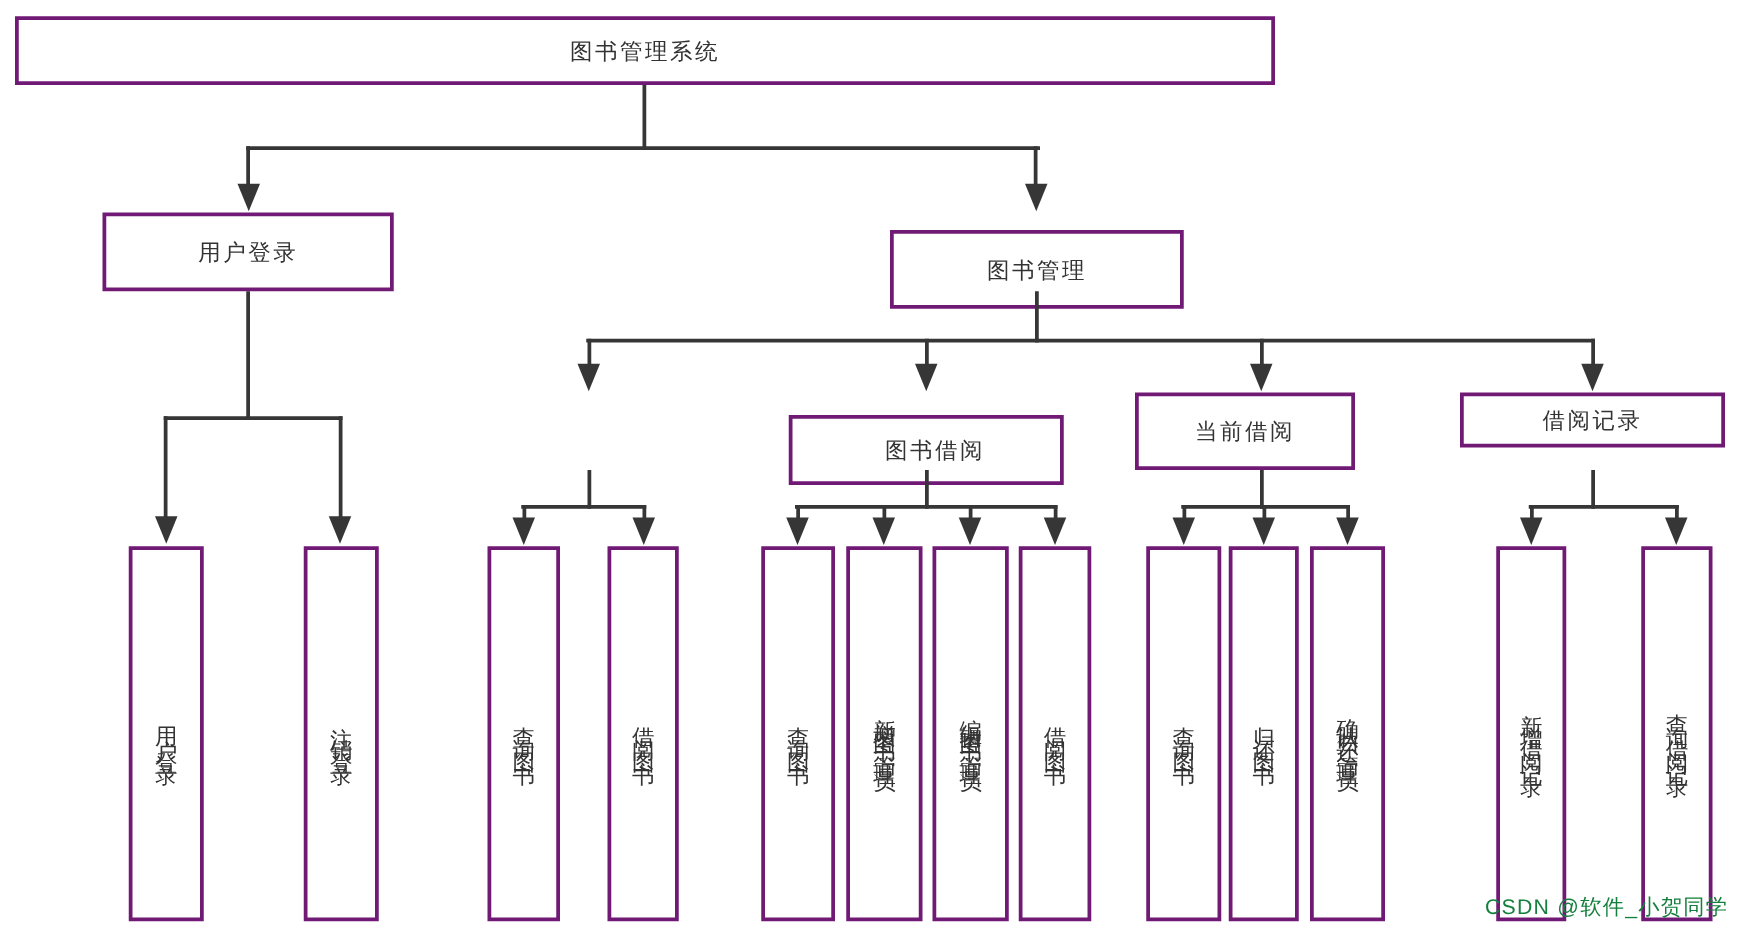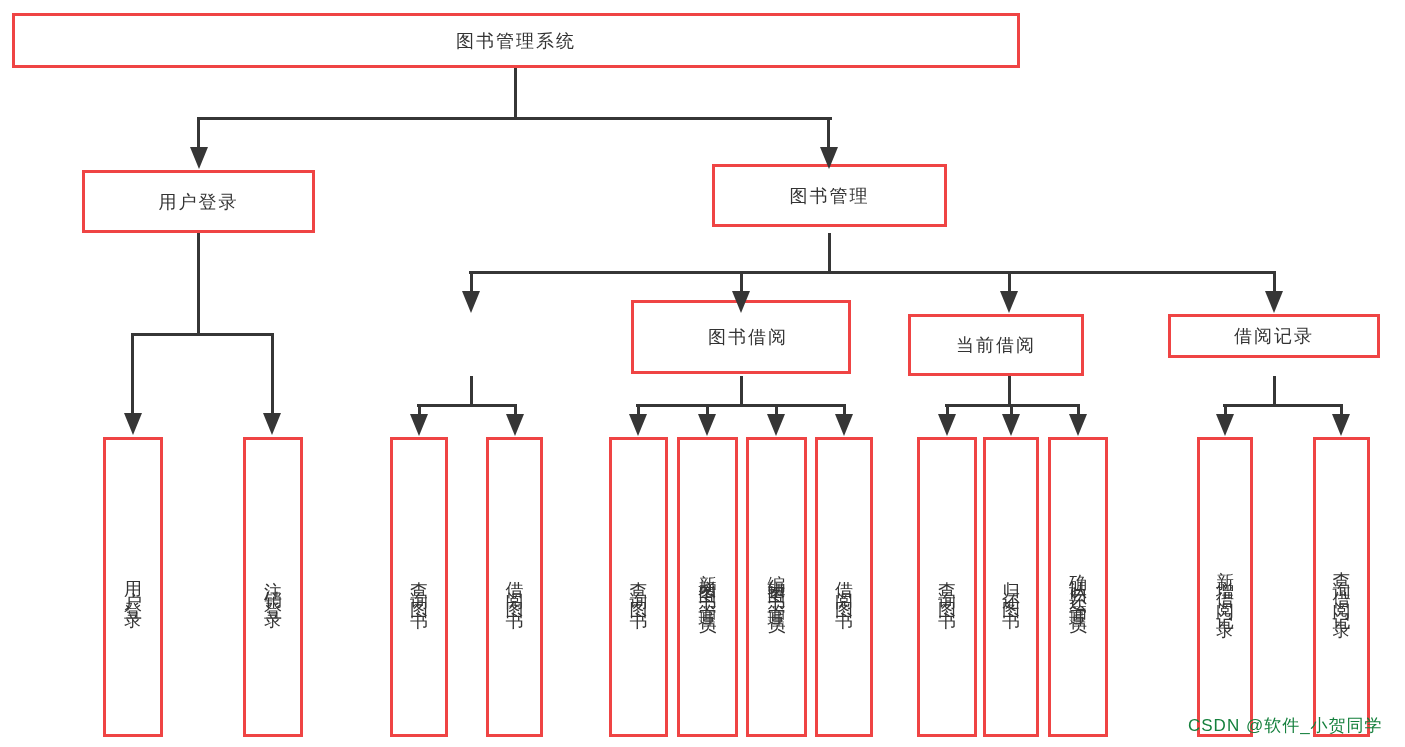--- a/index.html
+++ b/index.html
@@ -2,35 +2,35 @@
 <html><head>
 <meta charset="utf-8">
 <style>
   html,body{margin:0;padding:0;background:#ffffff;}
   .canvas{
     position:relative;width:1405px;height:747px;background:#ffffff;overflow:hidden;
     font-family:"Liberation Sans", sans-serif;color:#333333;
   }
   
   .node{
-    position:absolute;box-sizing:border-box;border:3px solid #ef4444;background:#ffffff;
+    position:absolute;box-sizing:border-box;border:3px solid #701a75;background:#ffffff;
     display:flex;align-items:center;justify-content:center;
     font-size:18px;letter-spacing:2px;color:#333333;white-space:nowrap;
   }
   .leaf{
     writing-mode:vertical-rl;text-orientation:mixed;
     font-size:18px;letter-spacing:10px;line-height:1;
   }
   .leaf--long{letter-spacing:6px;}
   
   .b-root{left:12px;top:13px;width:1008px;height:55px;}
   .b-n2a{left:82px;top:170px;width:233px;height:63px;}
-  .b-n2b{left:712px;top:164px;width:235px;height:63px;}
+  .b-n2b{left:712px;top:184px;width:235px;height:63px;}
   .b-n3a{left:362px;top:314px;width:218px;height:62px;}
-  .b-n3b{left:631px;top:300px;width:220px;height:74px;padding-left:14px;}
+  .b-n3b{left:631px;top:332px;width:220px;height:56px;padding-left:14px;}
   .b-n3c{left:908px;top:314px;width:176px;height:62px;}
   .b-n3d{left:1168px;top:314px;width:212px;height:44px;}
   .b-l1a{left:103px;top:437px;width:60px;height:300px;}
   .b-l1b{left:243px;top:437px;width:60px;height:300px;}
   .b-l2a{left:390px;top:437px;width:58px;height:300px;}
   .b-l2b{left:486px;top:437px;width:57px;height:300px;}
   .b-l3a{left:609px;top:437px;width:59px;height:300px;}
   .b-l3b{left:677px;top:437px;width:61px;height:300px;}
   .b-l3c{left:746px;top:437px;width:61px;height:300px;}
   .b-l3d{left:815px;top:437px;width:58px;height:300px;}

